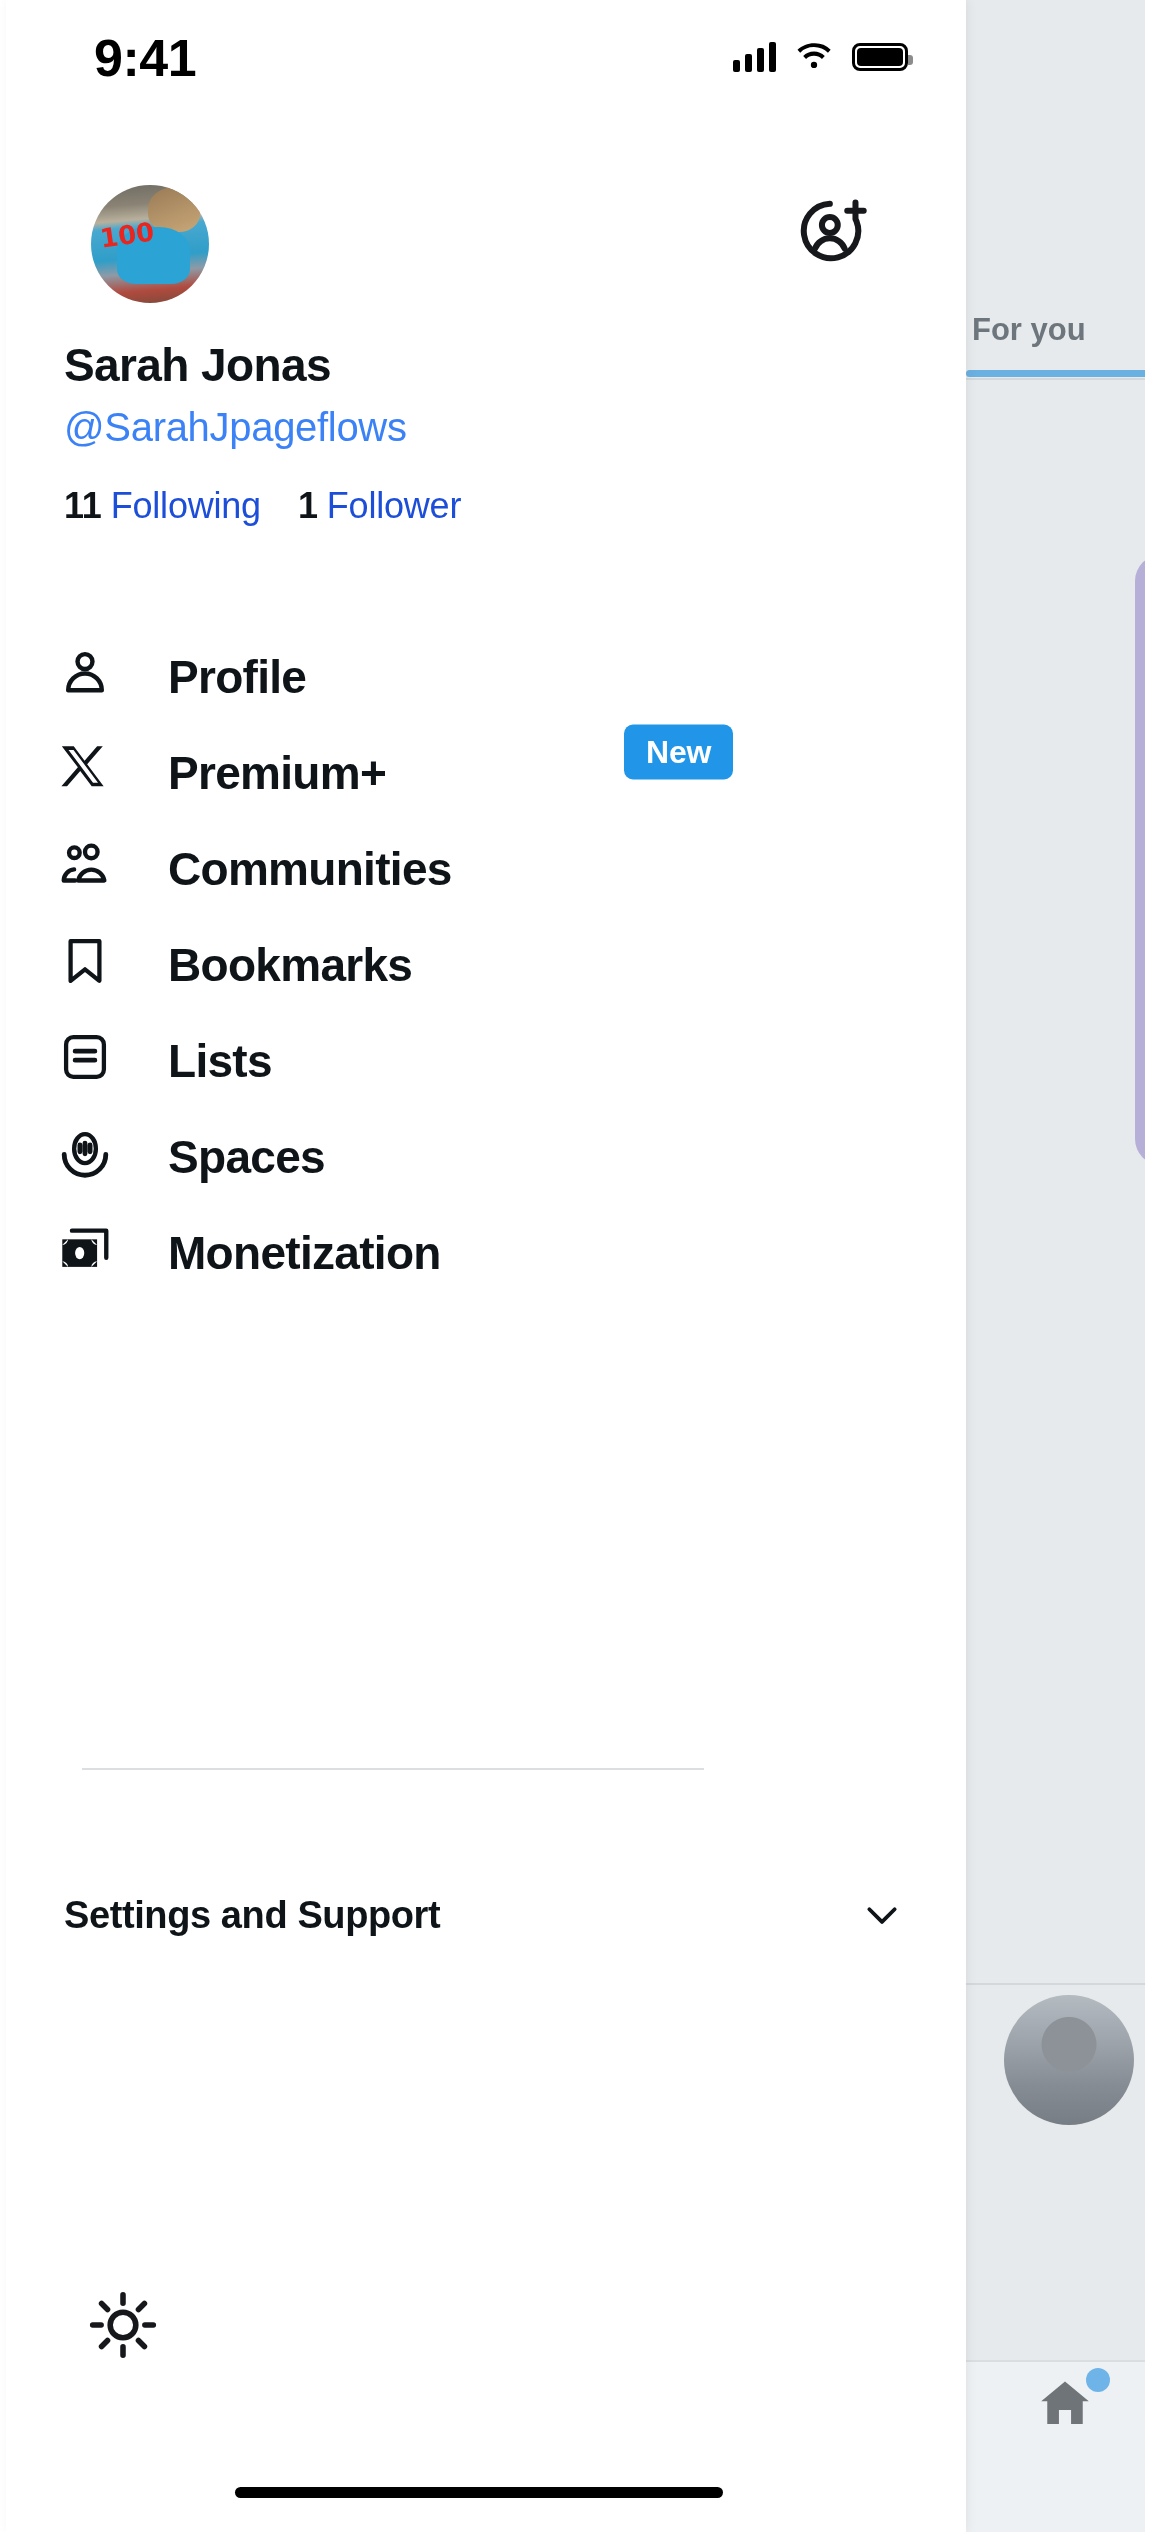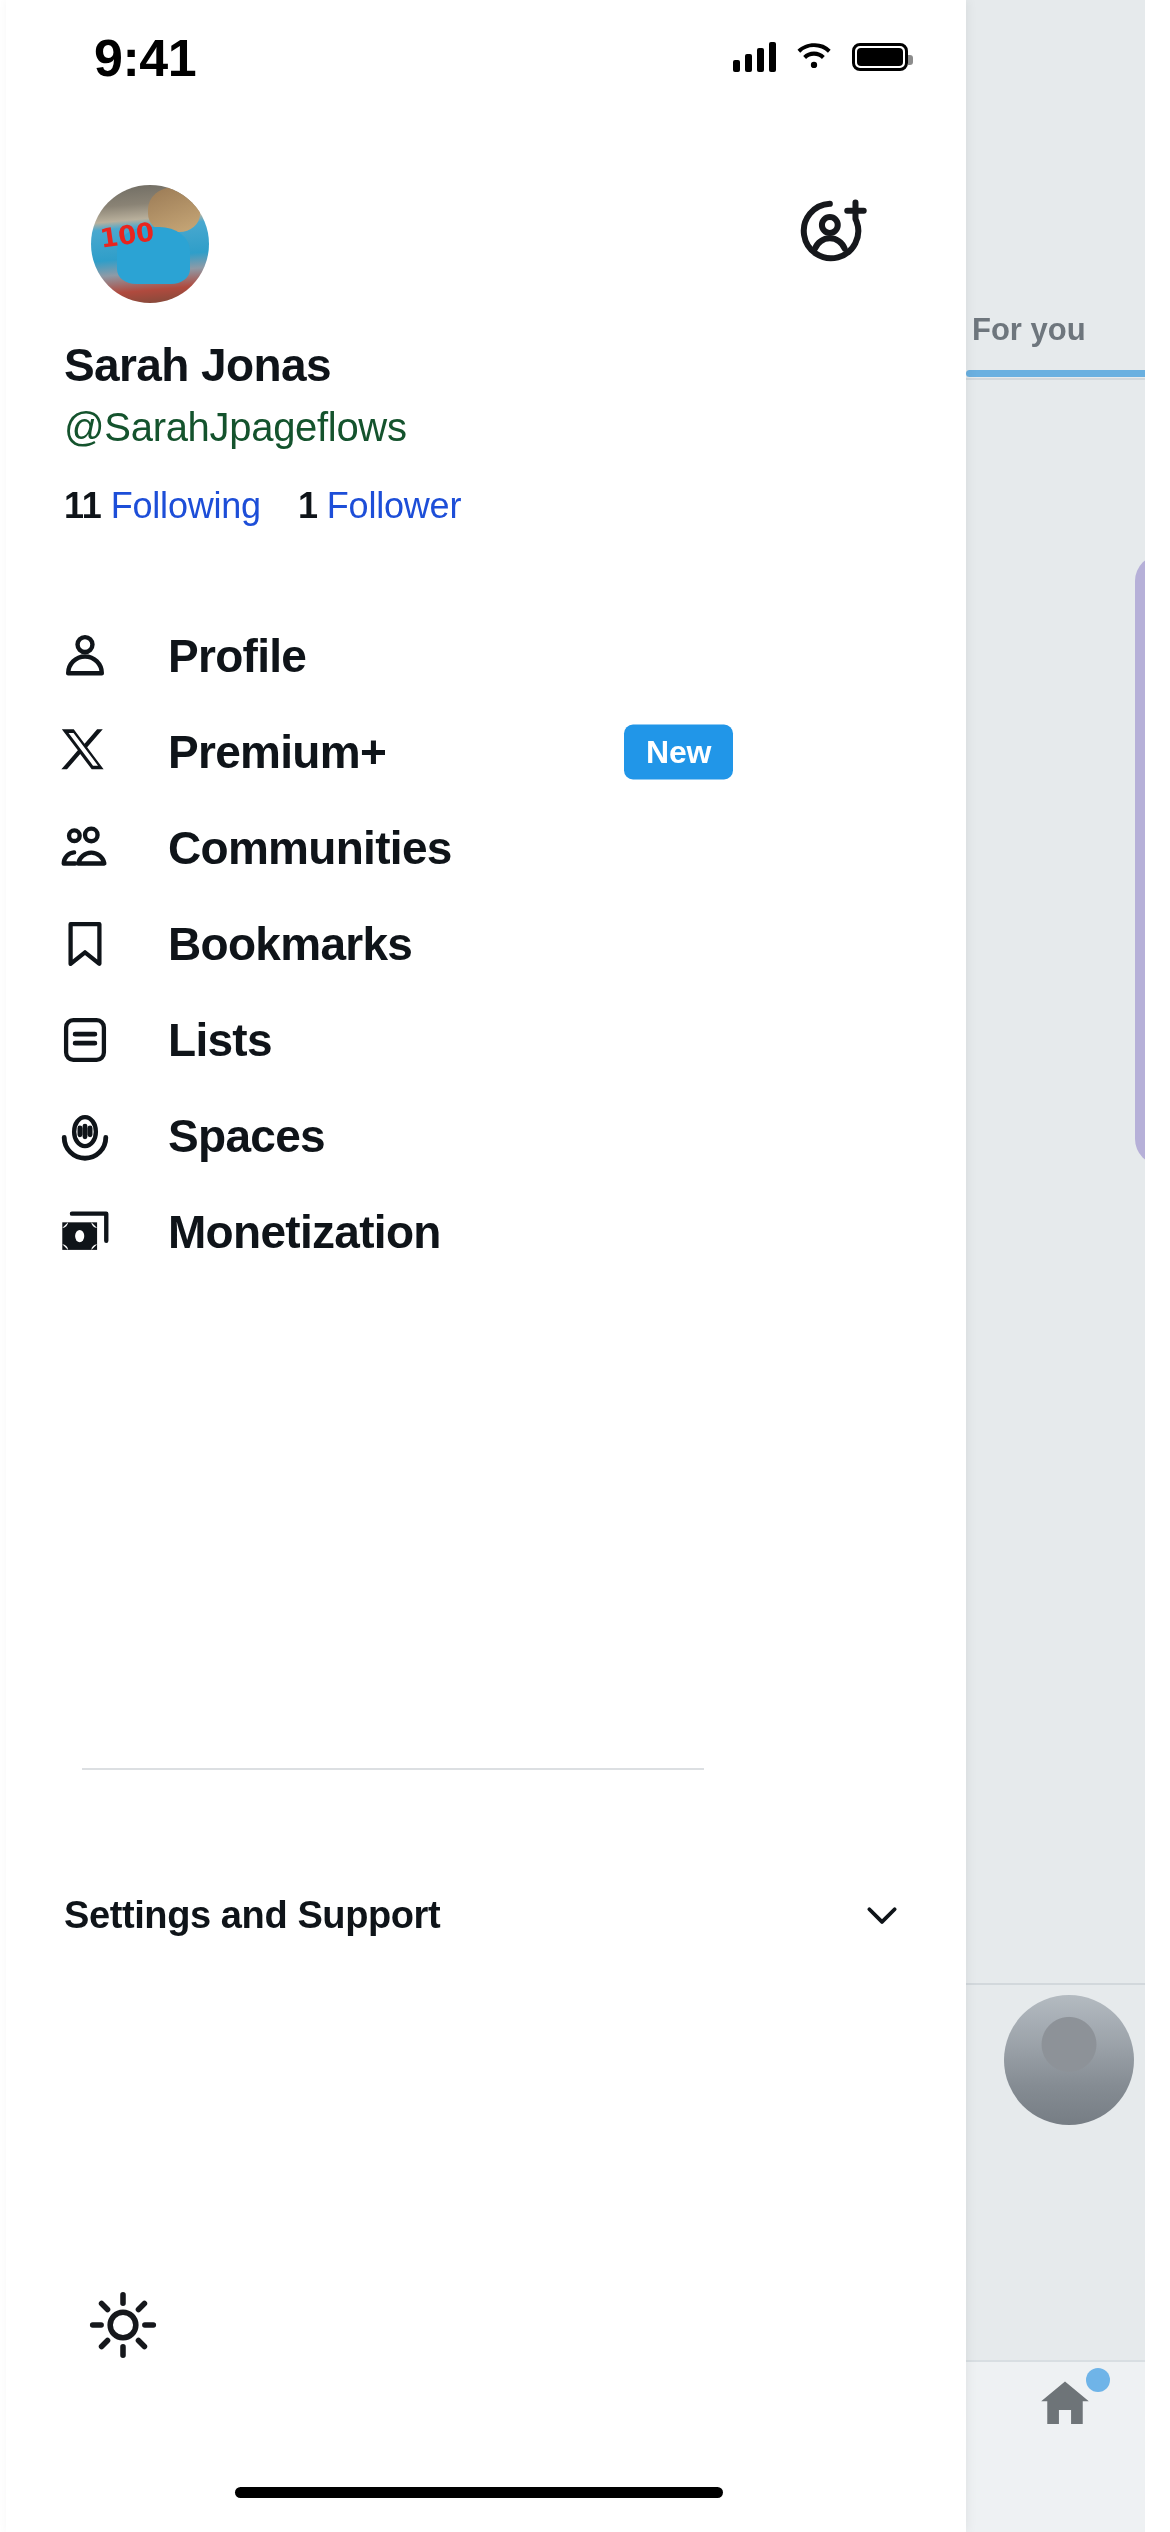--- a/index.html
+++ b/index.html
@@ -139,35 +139,35 @@
     position:absolute; right:95px; top:8px; width:76px; height:76px;
   }
 
   .display-name {
     position:absolute; left:58px; top:338px;
     font-size:46px; font-weight:bold; color:#0f1419;
     letter-spacing:-0.6px;
   }
   .handle {
     position:absolute; left:58px; top:405px;
-    font-size:40px; color:#14532d; letter-spacing:-0.3px;
+    font-size:40px; color:#3b82f6; letter-spacing:-0.3px;
   }
   .stats {
     position:absolute; left:58px; top:485px;
     display:flex; align-items:center; gap:37px;
     font-size:36px; letter-spacing:-0.2px;
   }
   .stat { display:flex; align-items:baseline; gap:9px; }
   .stat .num { color:#0f1419; font-weight:bold; }
   .stat .lbl { color:#1d4ed8; }
 
   
   .menu { position:absolute; top:608px; left:0; width:960px; }
   .menu-item {
-    position:relative; display:flex; align-items:center;
+    position:relative; display:flex; align-items:flex-end;
     height:96px; padding-left:48px;
   }
   .menu-icon {
     width:62px; height:62px; flex:0 0 62px;
     display:flex; align-items:center; justify-content:center;
   }
   .menu-label {
     margin-left:52px;
     font-size:46px; font-weight:bold; color:#0f1419;
     letter-spacing:-0.7px; white-space:nowrap;

